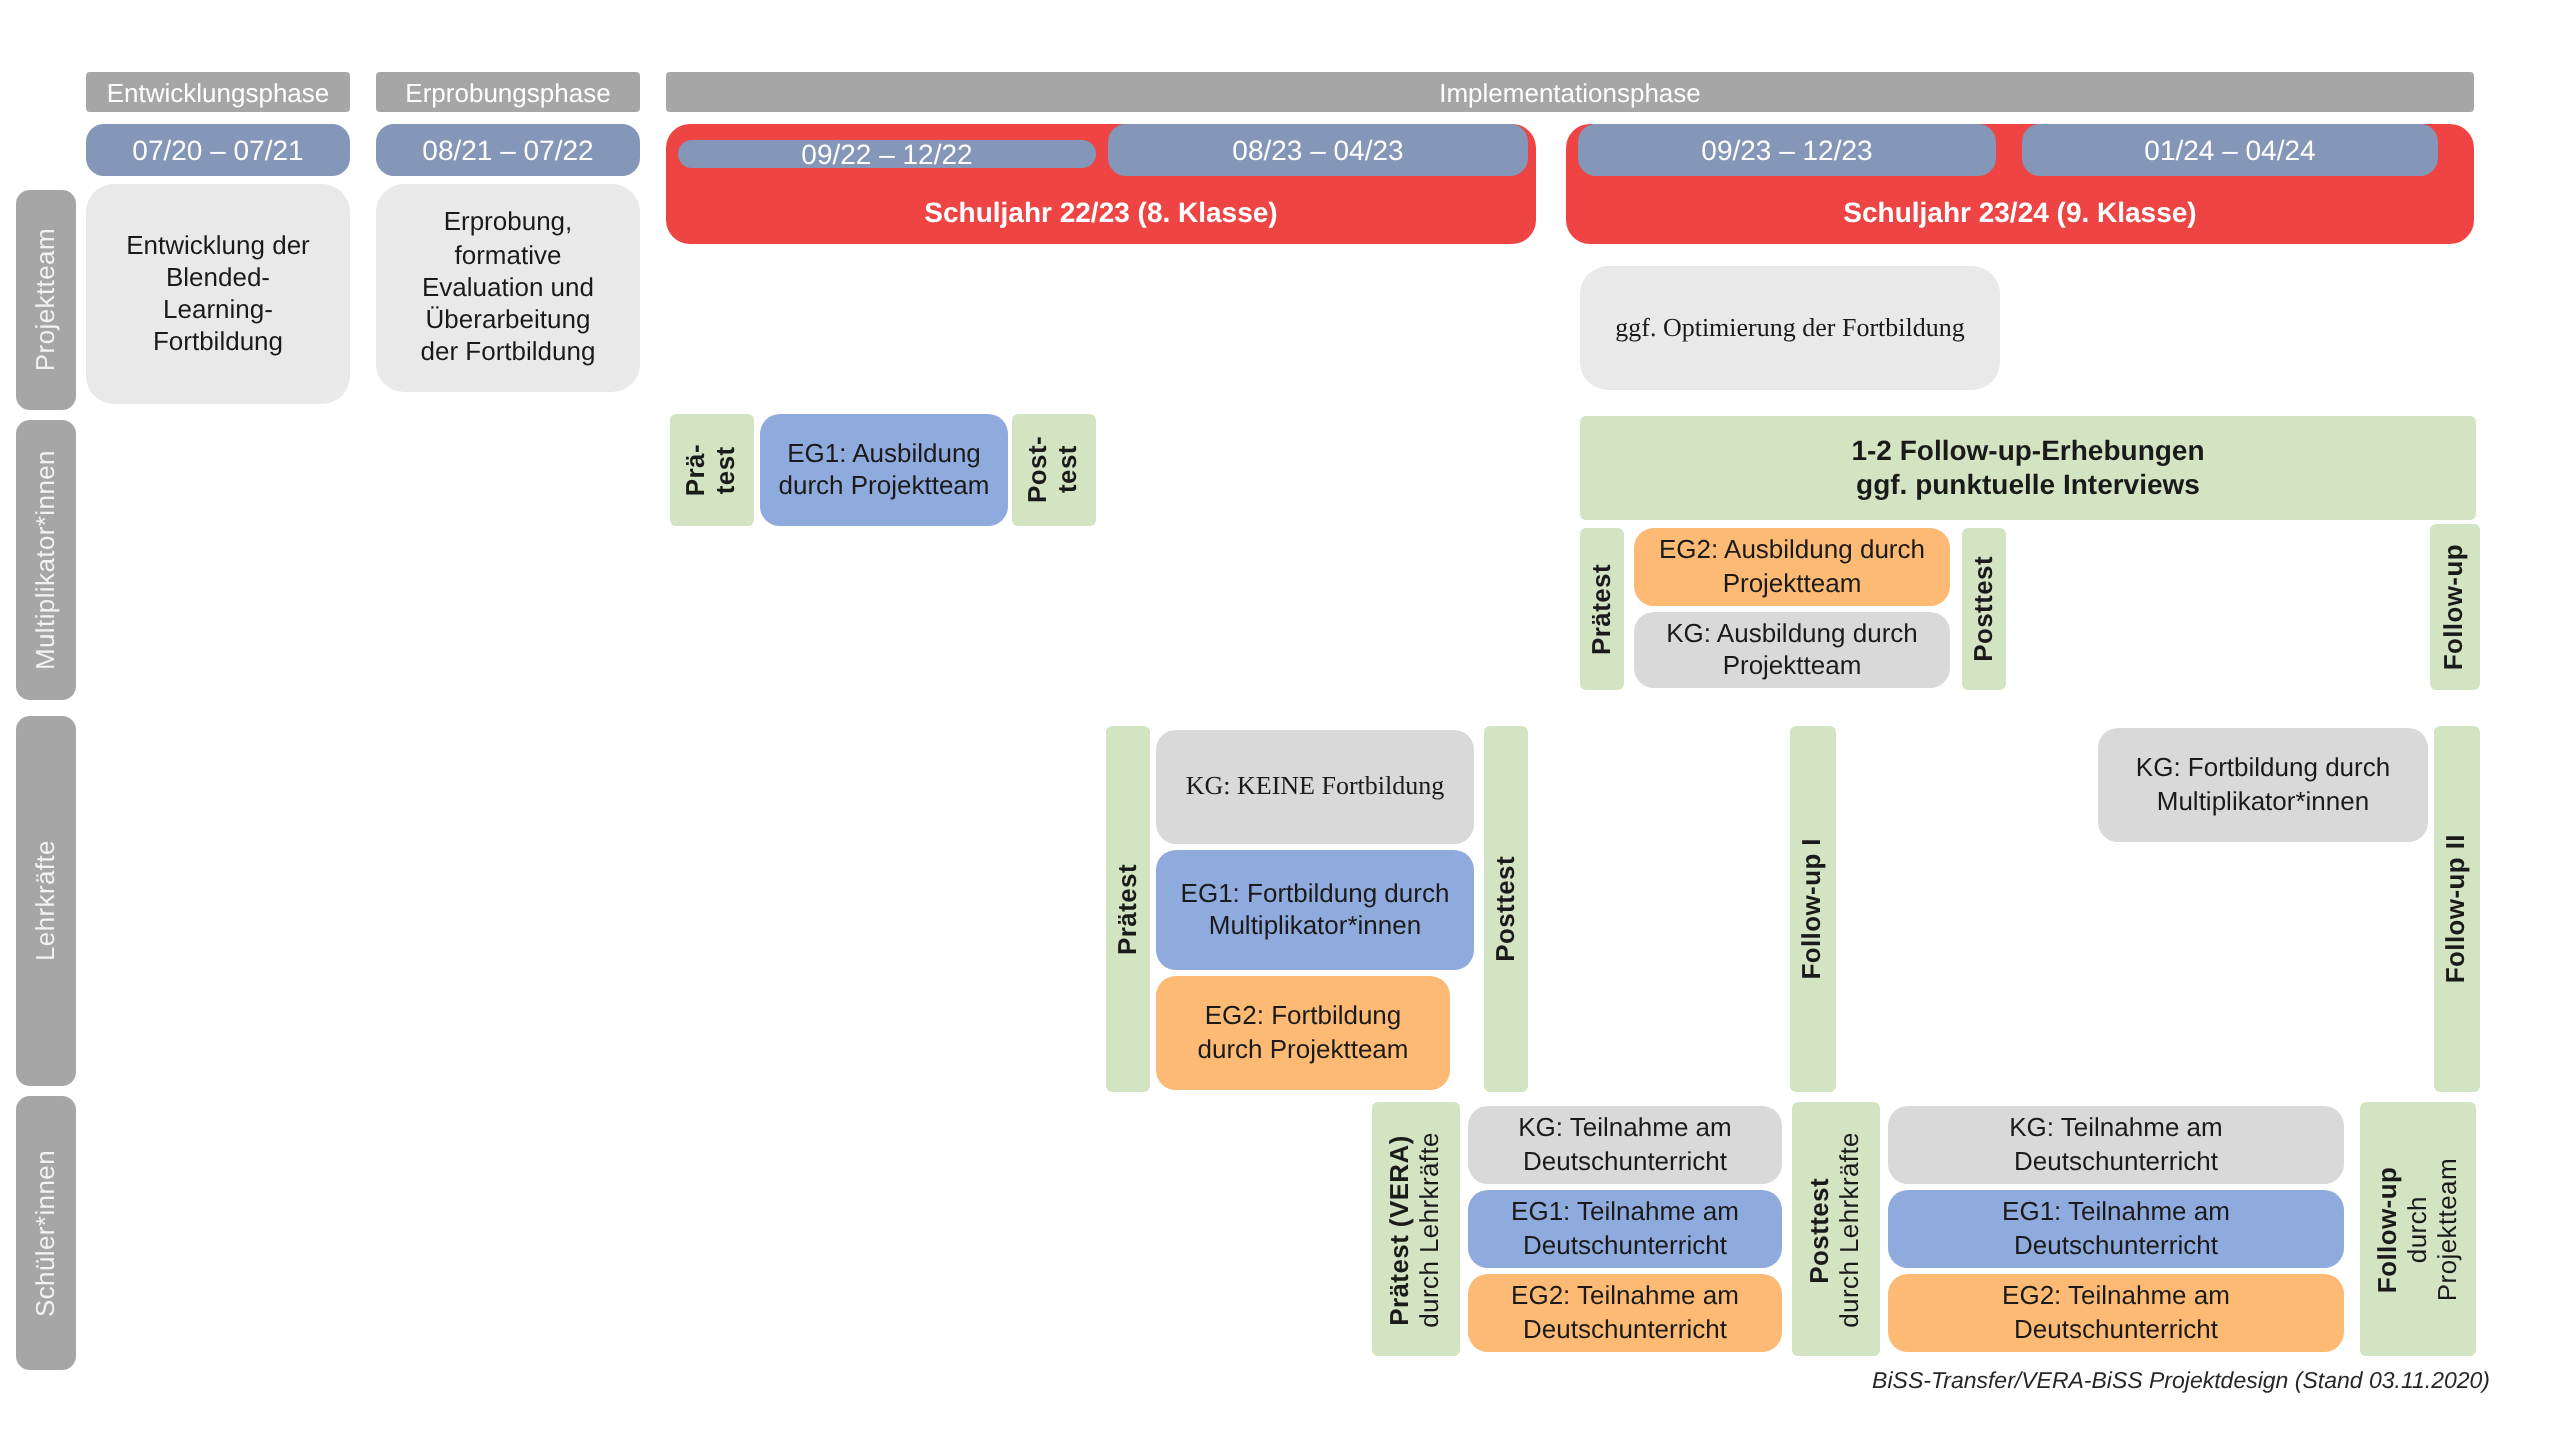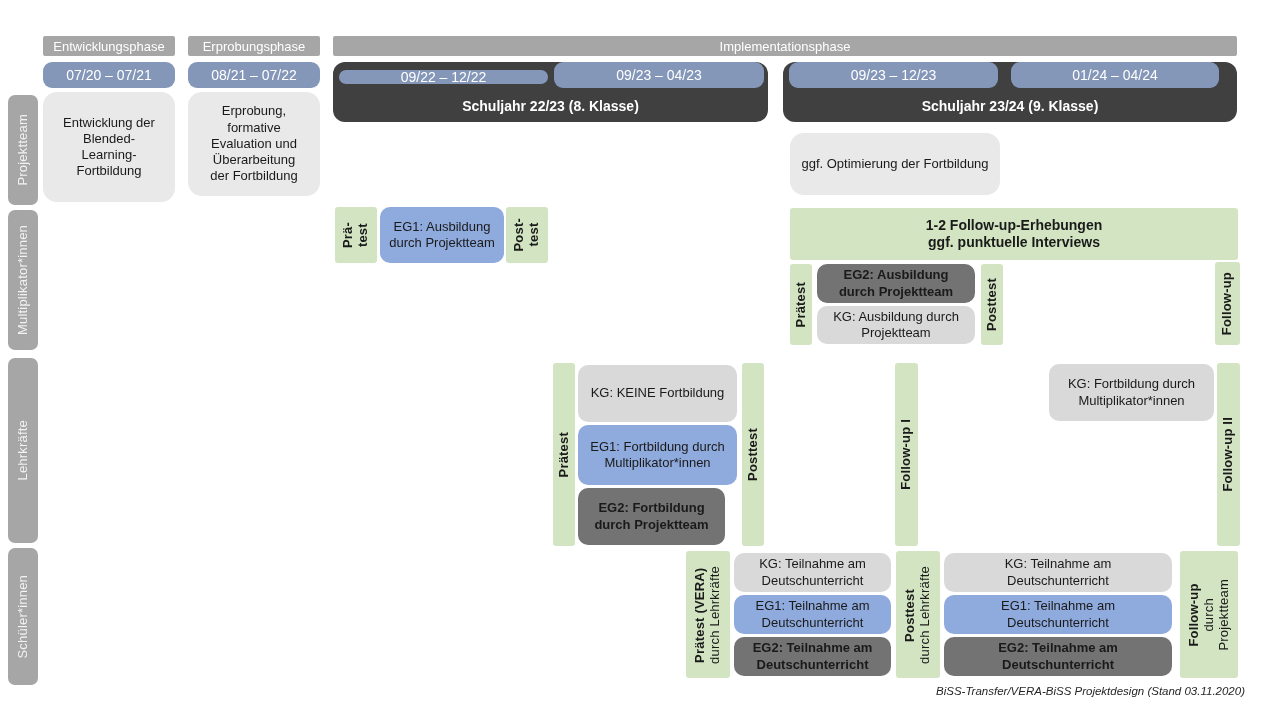--- a/index.html
+++ b/index.html
@@ -6,51 +6,51 @@
   html,body { background:#ffffff; }
   body { font-family:"Liberation Sans", sans-serif; color:#1a1a1a; }
   .board { position:relative; width:1280px; height:720px; background:#ffffff; overflow:hidden; }
   .abs { position:absolute; }
 
   
   .phase-bar { background:#a6a6a6; color:#ffffff; font-size:13px;
     display:flex; align-items:center; justify-content:center; border-radius:2px; }
   .pill { background:#8497b8; color:#ffffff; font-size:14px; border-radius:9px;
     display:flex; align-items:center; justify-content:center; z-index:3; }
-  .sy-box { background:#404040; border-radius:12px; z-index:1; }
+  .sy-box { background:#ef4444; border-radius:12px; z-index:1; }
   .sy-label { position:absolute; left:0; right:0; bottom:8px; text-align:center;
     color:#ffffff; font-weight:bold; font-size:14px; z-index:2; }
 
   
   .side-bar { background:#a6a6a6; border-radius:7px; display:flex;
     align-items:center; justify-content:center; }
   .side-bar .vtext { color:#f2f2f2; font-size:13px; }
 
   
   .box { border-radius:10px; display:flex; align-items:center; justify-content:center;
     text-align:center; font-size:13px; line-height:1.25; }
   .box-gray  { background:#e9e9e9; border-radius:14px; }
   .box-kg    { background:#d9d9d9; }
   .box-eg1   { background:#8faadc; }
-  .box-eg2   { background:#737373;font-weight:bold; }
+  .box-eg2   { background:#fdba74; }
   .box-green { background:#d2e4c1; border-radius:3px; font-weight:bold; font-size:14px;
     white-space:pre-line; }
 
   
   .vbar { background:#d2e4c1; border-radius:3px; display:flex;
     align-items:center; justify-content:center; }
   .vtext { writing-mode:vertical-rl; transform:rotate(180deg); text-align:center;
     font-size:13px; font-weight:bold; line-height:1.15; letter-spacing:0.2px; }
   .vtext .line { display:block; }
   .vtext .sub { font-weight:normal; }
 
   .caption { font-style:italic; font-size:11.5px; color:#262626; text-align:right; }
 
   .pad14 { padding:0 14px; }
-  .pad20 { padding:0 4px; }
+  .pad20 { padding:0 4px;font-family:Liberation Serif, serif; }
   .pad10 { padding:0 8px; }
 </style>
 </head>
 <body>
 
 <div class="board">
 
   <div class="abs phase-bar" style="left:43px; top:36px; width:132px; height:20px;text-align:center;">Entwicklungsphase</div>
   <div class="abs phase-bar" style="left:188px; top:36px; width:132px; height:20px;">Erprobungsphase</div>
   <div class="abs phase-bar" style="left:333px; top:36px; width:904px; height:20px;">Implementationsphase</div>
@@ -58,21 +58,21 @@
   <div class="abs sy-box" style="left:333px; top:62px; width:435px; height:60px;">
     <div class="sy-label">Schuljahr 22/23 (8. Klasse)</div>
   </div>
   <div class="abs sy-box" style="left:783px; top:62px; width:454px; height:60px;">
     <div class="sy-label">Schuljahr 23/24 (9. Klasse)</div>
   </div>
 
   <div class="abs pill" style="left:43px; top:62px; width:132px; height:26px;">07/20 – 07/21</div>
   <div class="abs pill" style="left:188px; top:62px; width:132px; height:26px;">08/21 – 07/22</div>
   <div class="abs pill" style="left:339px; top:53px; width:209px; height:14px;margin-top:17px;">09/22 – 12/22</div>
-  <div class="abs pill" style="left:554px; top:62px; width:210px; height:26px;">09/23 – 04/23</div>
+  <div class="abs pill" style="left:554px; top:62px; width:210px; height:26px;">08/23 – 04/23</div>
   <div class="abs pill" style="left:789px; top:62px; width:209px; height:26px;">09/23 – 12/23</div>
   <div class="abs pill" style="left:1011px; top:62px; width:208px; height:26px;">01/24 – 04/24</div>
 
   <div class="abs side-bar" style="left:8px; top:95px; width:30px; height:110px;">
     <span class="vtext" style="font-weight:normal;">Projektteam</span>
   </div>
   <div class="abs side-bar" style="left:8px; top:210px; width:30px; height:140px;">
     <span class="vtext" style="font-weight:normal;">Multiplikator*innen</span>
   </div>
   <div class="abs side-bar" style="left:8px; top:358px; width:30px; height:185px;">

